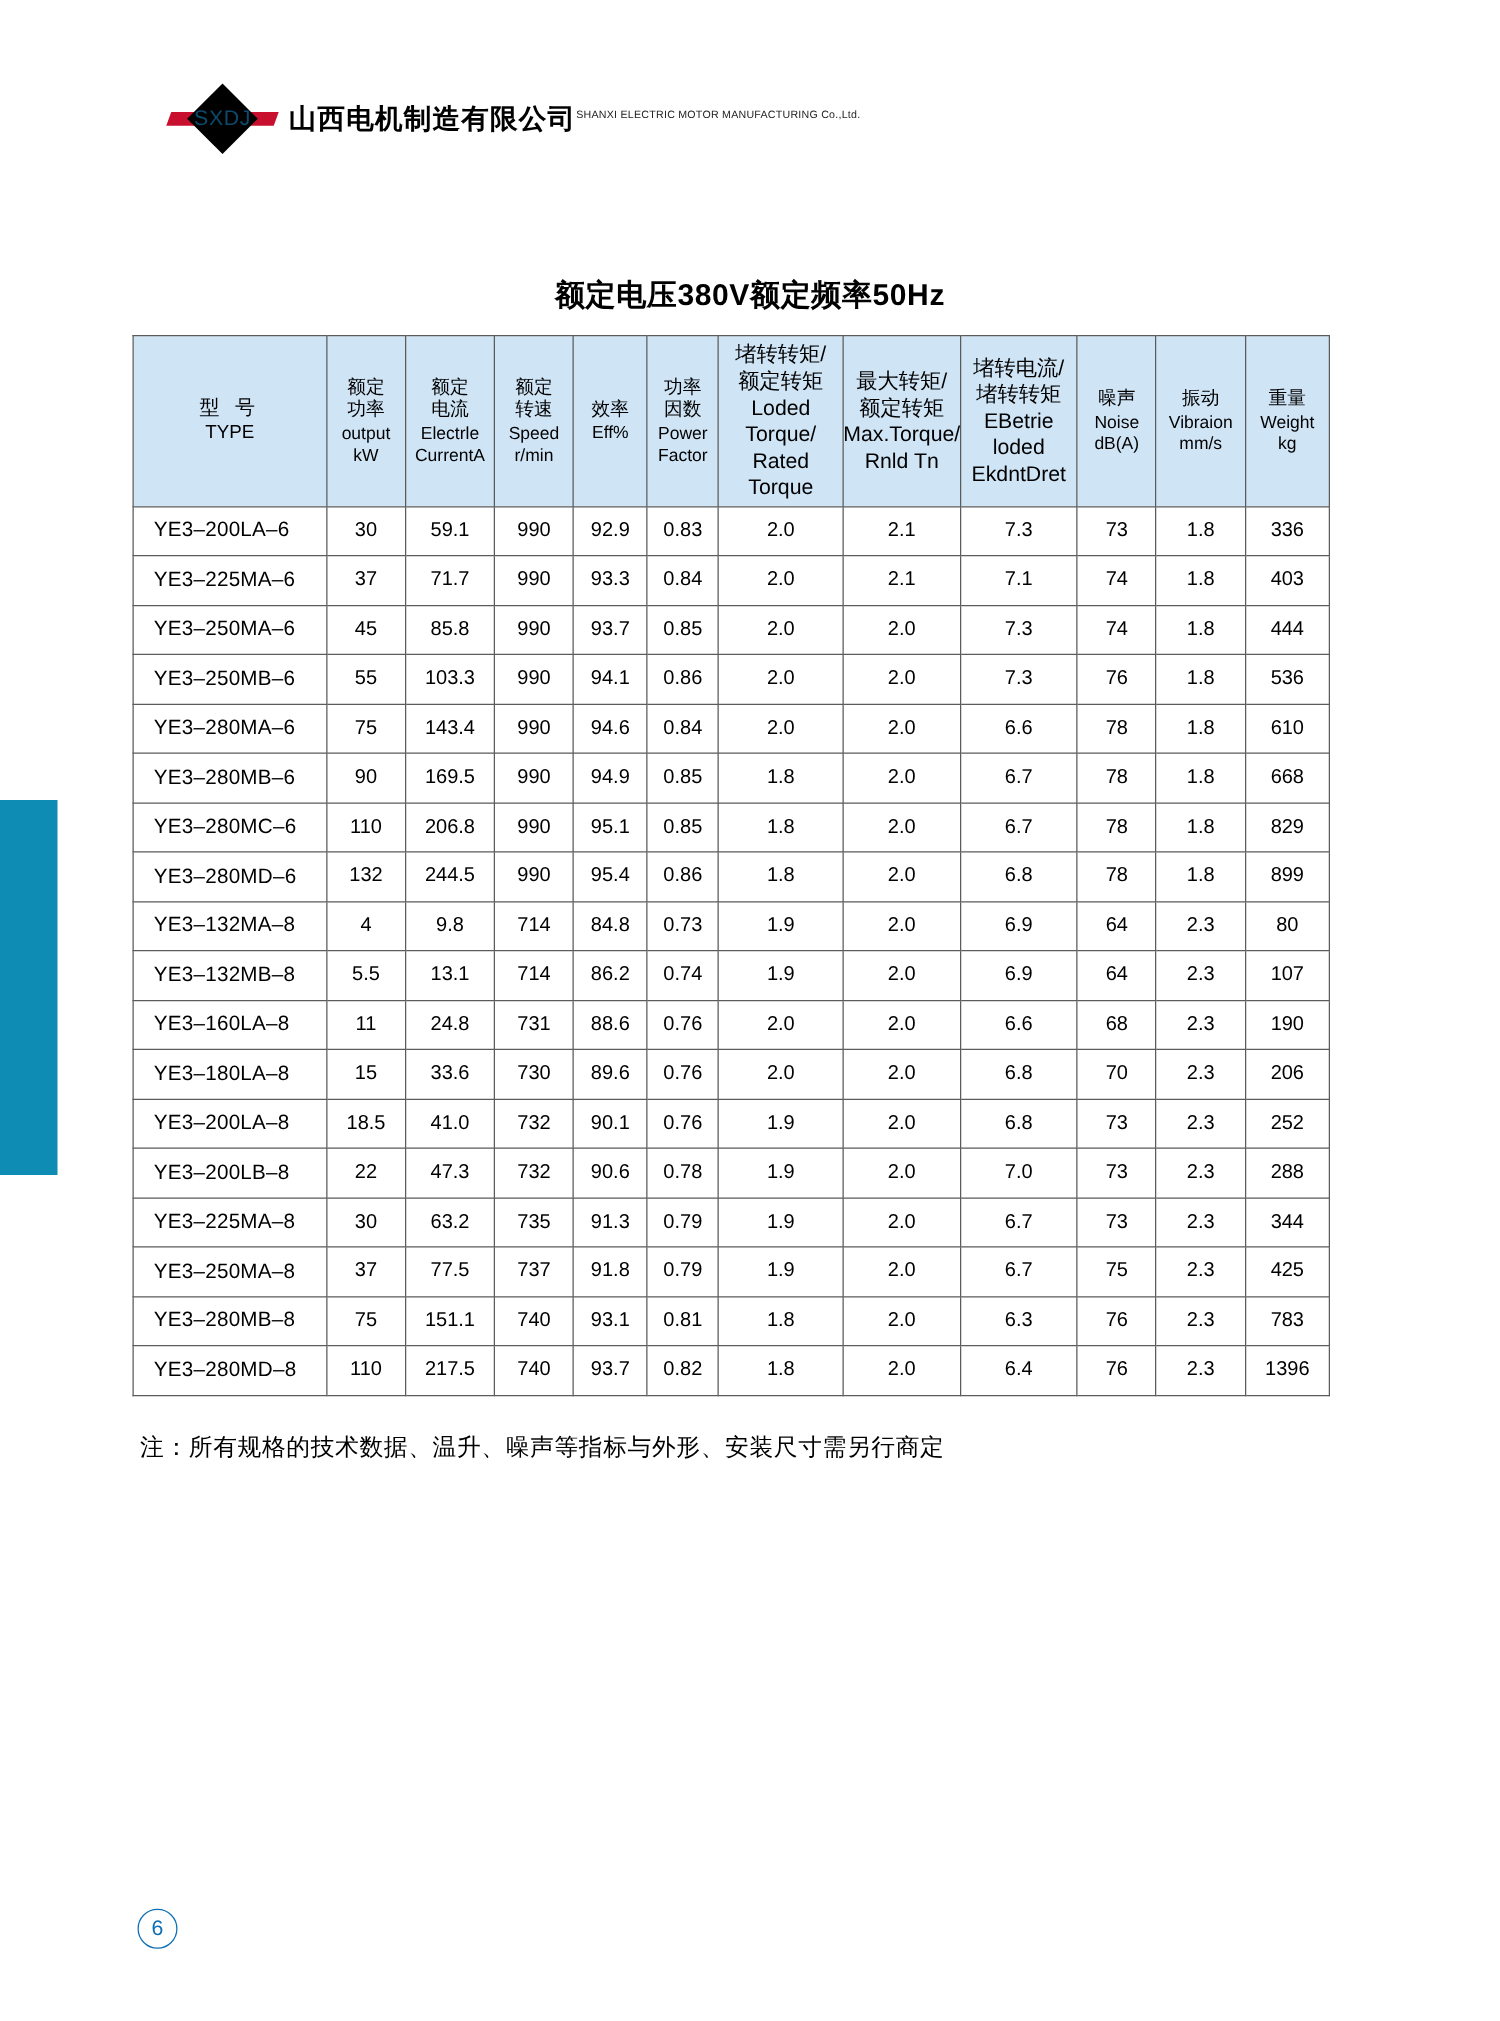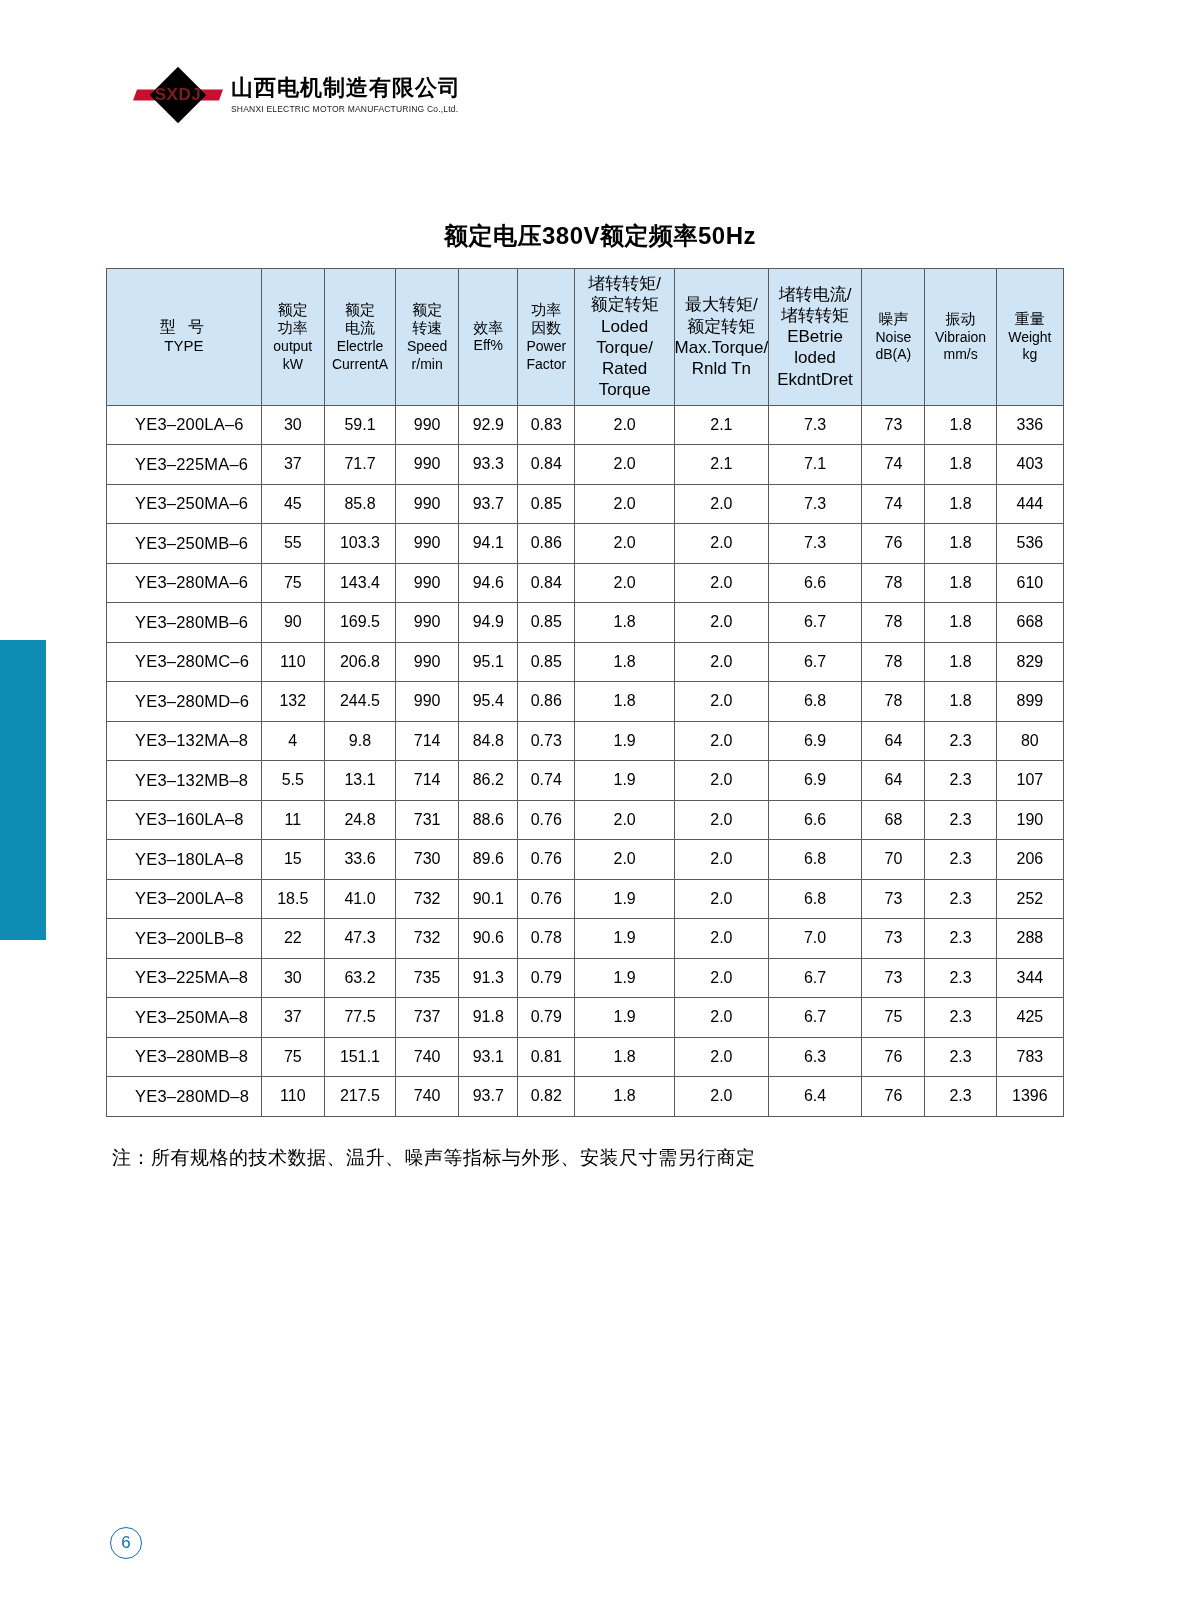--- a/index.html
+++ b/index.html
@@ -57,29 +57,29 @@
     width: 30px;
     height: 11px;
     background: #c8102e;
     transform: translateY(-50%) skewX(-20deg);
   }
   .logo-mark .bar-l { left: 0; }
   .logo-mark .bar-r { right: 0; }
   .logo-mark .sxdj {
     position: relative;
     z-index: 3;
-    color: #7f1d1d;
+    color: #0c4a6e;
     font-size: 17px;
-    font-weight: bold;
+    font-weight: normal;
     letter-spacing: 0.5px;
     font-family: "Liberation Sans", sans-serif;
   }
   .logo-text {
     display: flex;
-    flex-direction: column;
+    flex-direction: row;
     justify-content: center;
   }
   .logo-cn {
     font-size: 22px;
     font-weight: bold;
     color: #000000;
     letter-spacing: 1px;
     line-height: 1.1;
   }
   .logo-en {
@@ -126,21 +126,21 @@
     padding: 4px 2px;
     font-weight: normal;
   }
   table.spec tbody td {
     height: 38.5px;
     font-size: 16px;
     padding: 0 2px;
   }
   table.spec tbody td.type-col {
     text-align: left;
-    padding-left: 28px;
+    padding-left: 16px;
     font-size: 16.5px;
     letter-spacing: 0.2px;
   }
   .hd {
     display: flex;
     flex-direction: column;
     align-items: center;
     justify-content: center;
     line-height: 1.25;
   }

